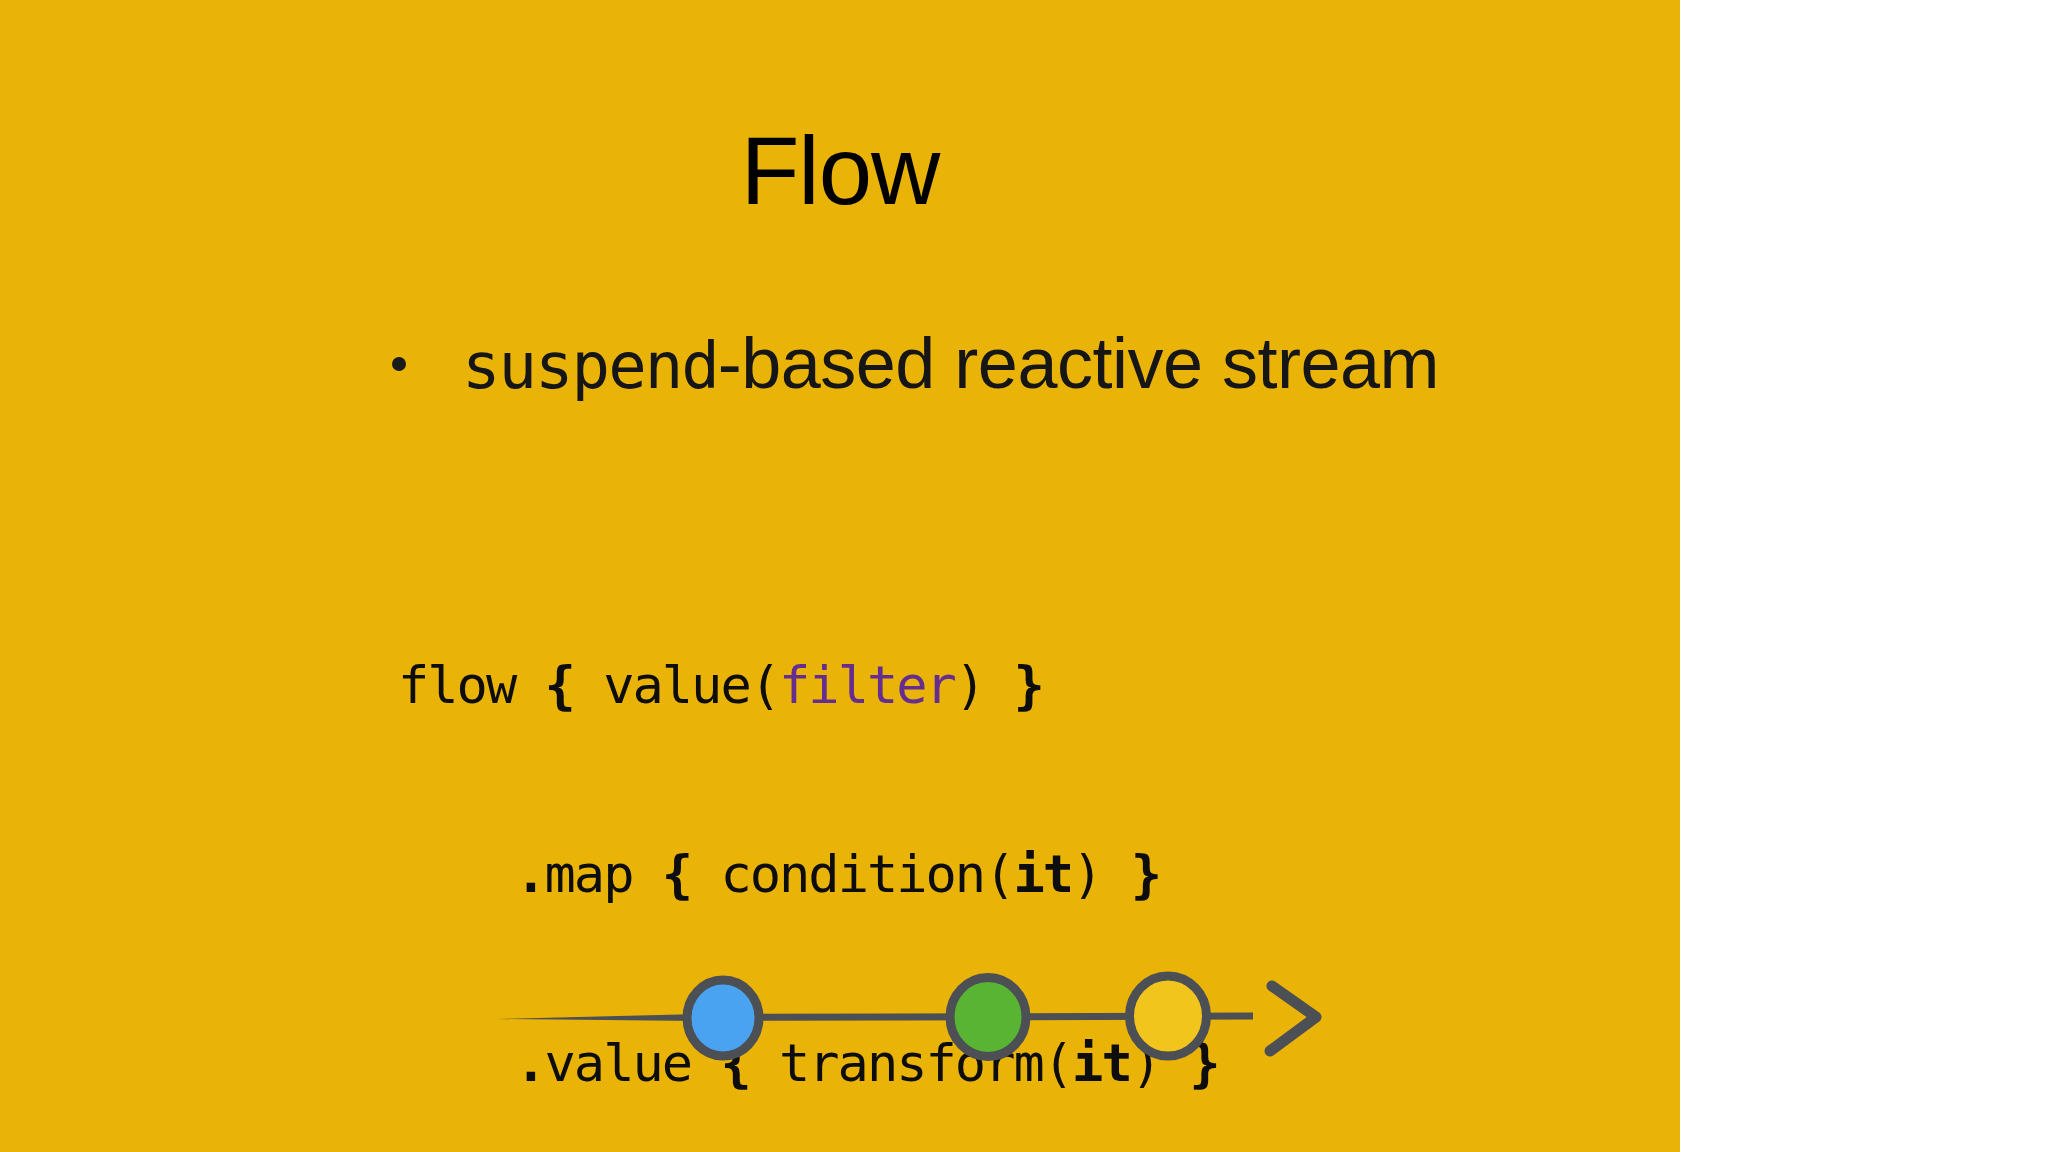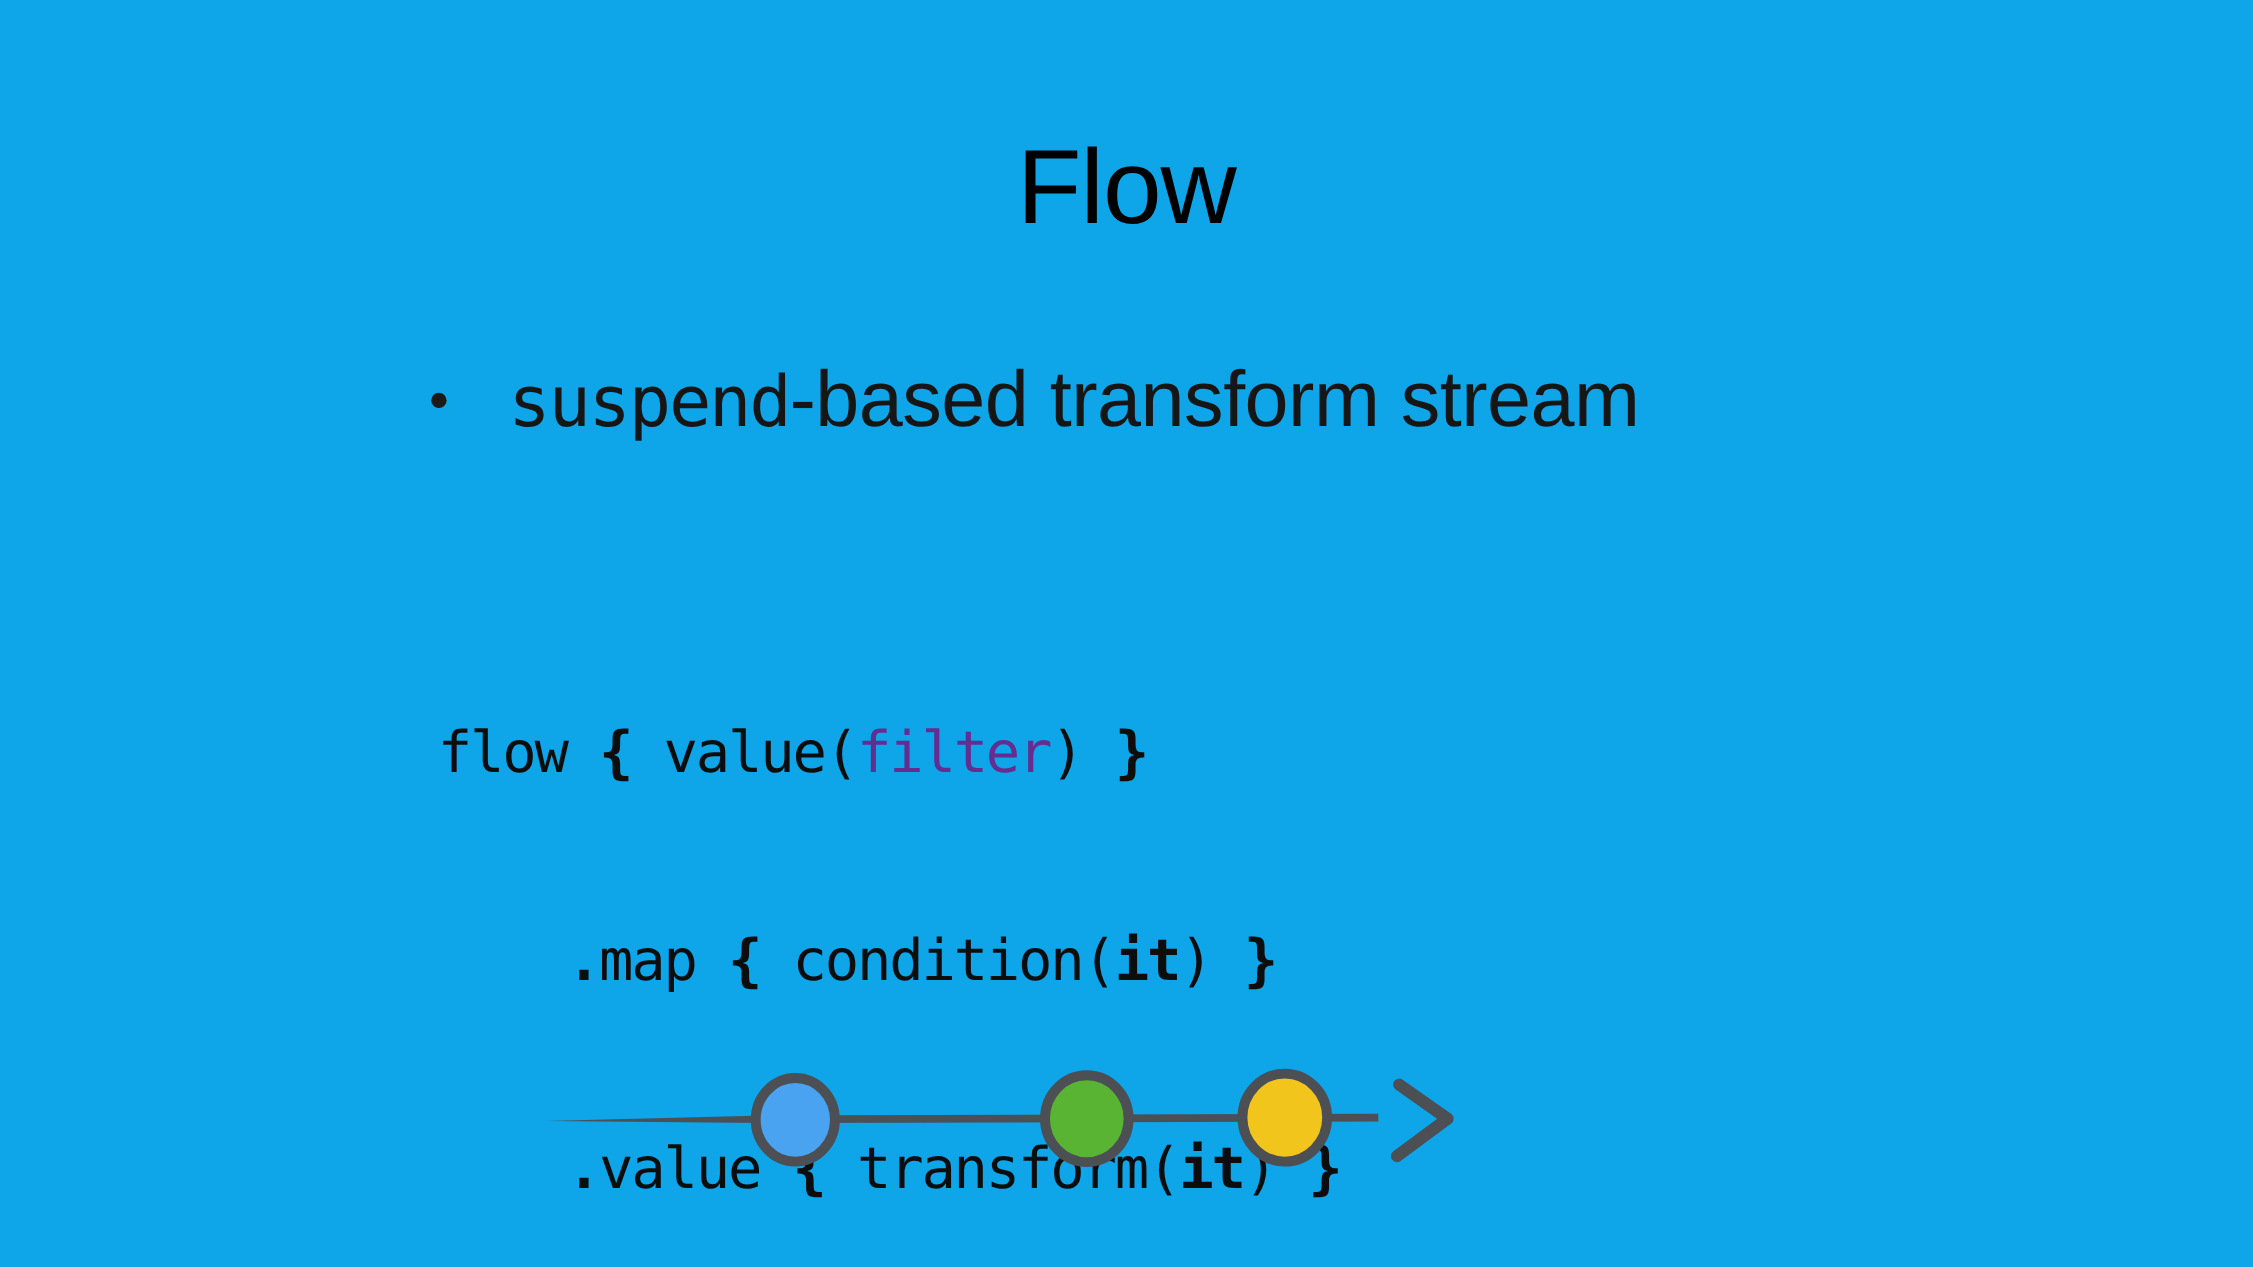--- a/index.html
+++ b/index.html
@@ -1,20 +1,20 @@
 <!DOCTYPE html>
 <html><head>
 <meta charset="utf-8">
 <style>
   html, body { margin: 0; padding: 0; background: #ffffff; }
   .slide {
     position: relative;
-    width: 2048px;
+    width: 1680px;
     height: 1152px;
-    background: #0ea5e9;
+    background: #eab308;
     overflow: hidden;
     font-family: "Liberation Sans", sans-serif;
     color: #111111;
   }
 
   
   .title {
     position: absolute;
     top: 123px;
     left: 0;
@@ -79,21 +79,21 @@
 </style>
 </head>
 <body>
 
 <div class="slide">
 
   <div class="title">Flow</div>
 
   <div class="bullet-dot"></div>
 
-  <div class="bullet-text"><span class="mono">suspend</span><span>-based transform stream</span></div>
+  <div class="bullet-text"><span class="mono">suspend</span><span>-based reactive stream</span></div>
 
   <div class="code">
     <div><span>flow </span><span class="b">{</span><span> value(</span><span class="p">filter</span><span>) </span><span class="b">}</span></div>
     <div><span>    </span><span class="b">.</span><span>map </span><span class="b">{</span><span> condition(</span><span class="b">it</span><span>) </span><span class="b">}</span></div>
     <div><span>    </span><span class="b">.</span><span>value </span><span class="b">{</span><span> transform(</span><span class="b">it</span><span>) </span><span class="b">}</span></div>
     
     
   </div>
 
   <svg class="marbles" viewBox="0 0 2048 1152" xmlns="http://www.w3.org/2000/svg">

